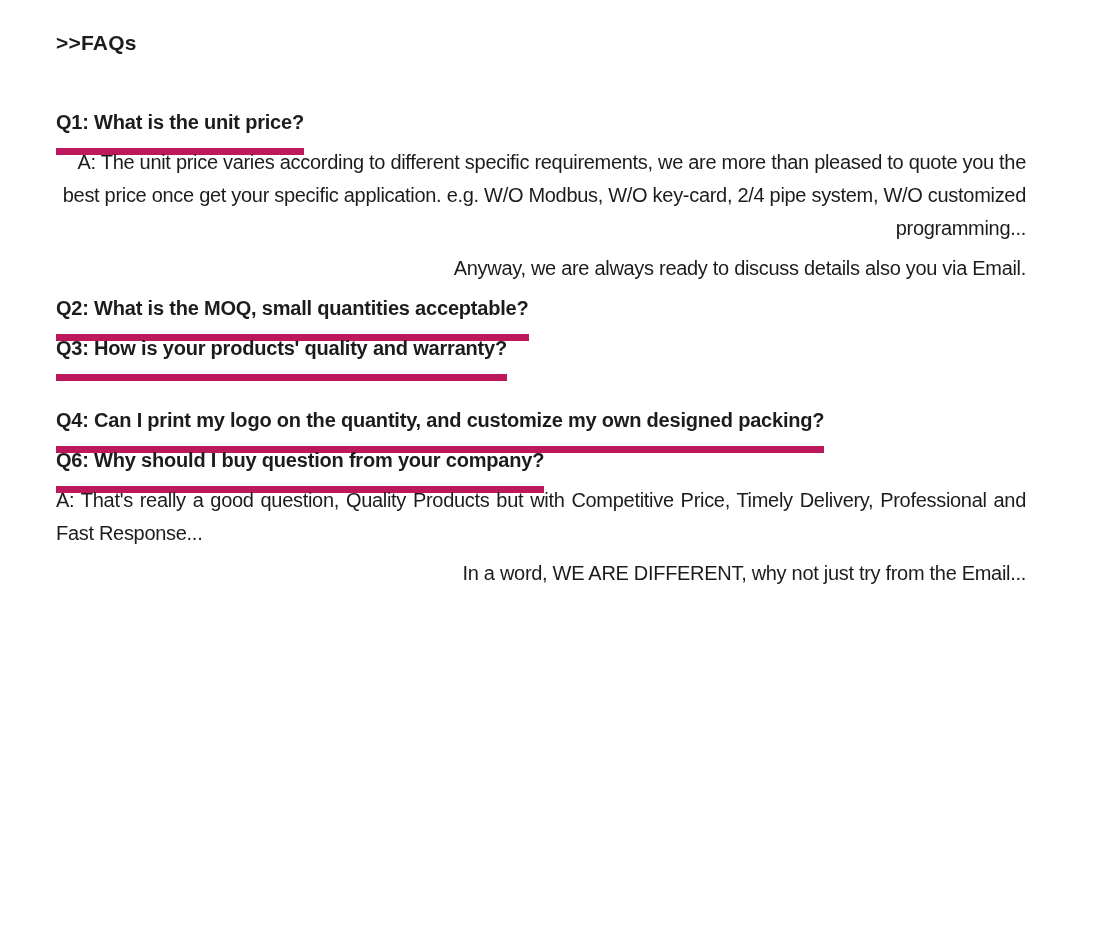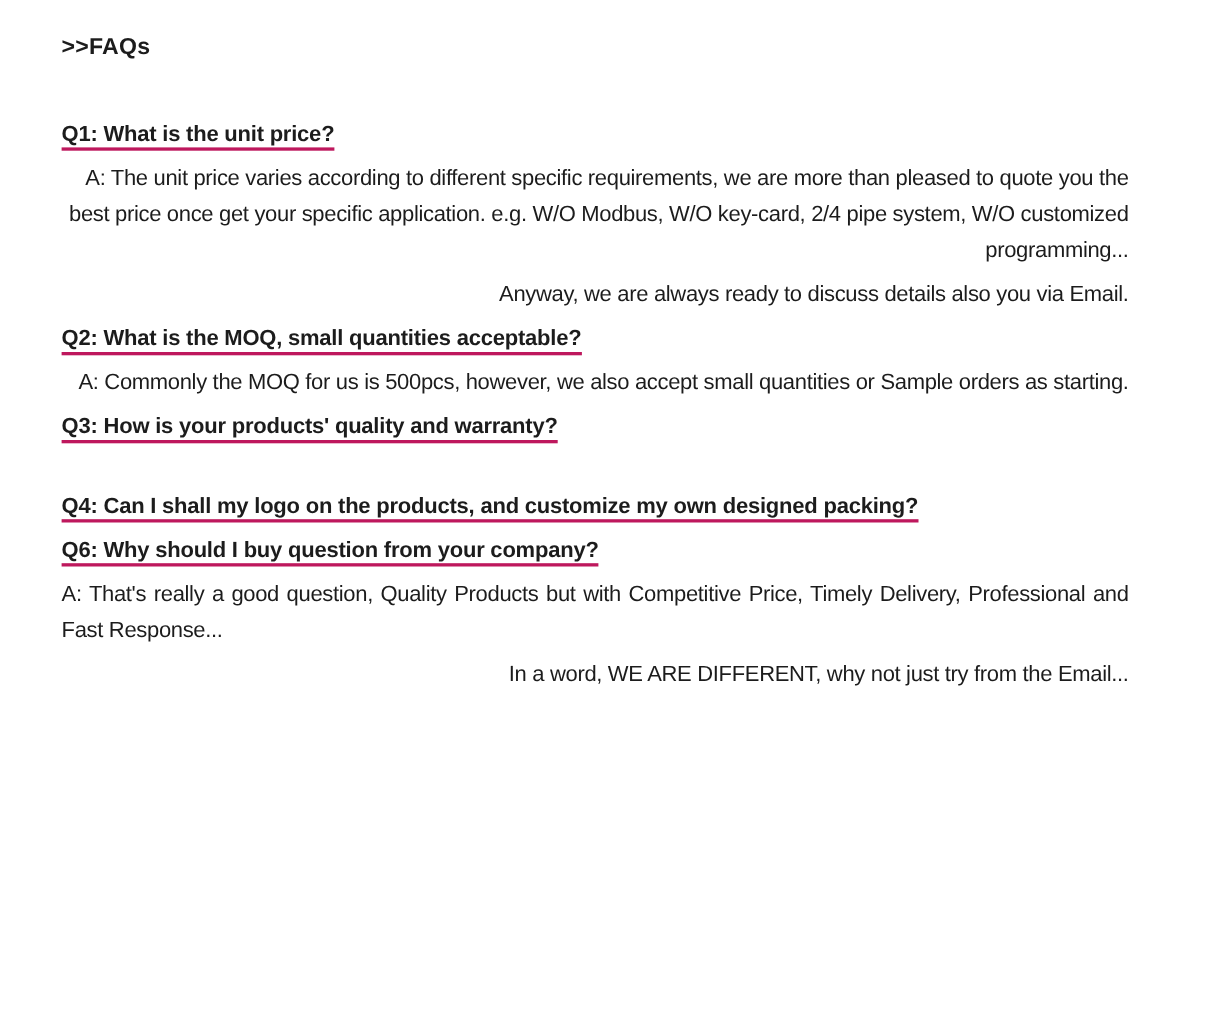--- a/index.html
+++ b/index.html
@@ -29,22 +29,22 @@
   .faq-block { margin: 0; }
   .faq-block.gap-before { margin-top: 39px; }
   .faq-question {
     font-size: 20px;
     font-weight: bold;
     line-height: 33px;
     margin: 0 0 7px 0;
     letter-spacing: -0.2px;
   }
   .faq-question .q-underline {
-    border-bottom: 3px solid #be185d;
-    padding-bottom: 1px;
+    border-bottom: 7px solid #be185d;
+    padding-bottom: 15px;
   }
   .faq-question .q-underline.trailing-space {
     padding-right: 10px;
   }
   .faq-answer {
     font-size: 20px;
     font-weight: 400;
     line-height: 33px;
     margin: 0 0 7px 0;
     letter-spacing: -0.3px;
@@ -62,29 +62,28 @@
   <h1 class="doc-title">&gt;&gt;FAQs</h1>
 
   <section class="faq-block">
     <h2 class="faq-question"><span class="q-underline">Q1: What is the unit price?</span></h2>
     <p class="faq-answer">A: The unit price varies according to different specific requirements, we are more than pleased to quote you the best price once get your specific application. e.g. W/O Modbus, W/O key-card, 2/4 pipe system, W/O customized programming...</p>
     <p class="faq-answer">Anyway, we are always ready to discuss details also you via Email.</p>
   </section>
 
   <section class="faq-block">
     <h2 class="faq-question"><span class="q-underline">Q2: What is the MOQ, small quantities acceptable?</span></h2>
-    <p class="faq-answer">A: Commonly the MOQ for us is 500pcs, however, we also accept small quantities or Sample orders as starting.</p>
   </section>
 
   <section class="faq-block">
     <h2 class="faq-question"><span class="q-underline">Q3: How is your products' quality and warranty?</span></h2>
   </section>
 
   <section class="faq-block gap-before">
-    <h2 class="faq-question"><span class="q-underline">Q4: Can I shall my logo on the products, and customize my own designed packing?</span></h2>
+    <h2 class="faq-question"><span class="q-underline">Q4: Can I print my logo on the quantity, and customize my own designed packing?</span></h2>
   </section>
 
   <section class="faq-block">
   </section>
 
   <section class="faq-block">
     <h2 class="faq-question"><span class="q-underline">Q6: Why should I buy question from your company?</span></h2>
     <p class="faq-answer justified">A: That's really a good question, Quality Products but with Competitive Price, Timely Delivery, Professional and Fast Response...</p>
     <p class="faq-answer">In a word, WE ARE DIFFERENT, why not just try from the Email...</p>
   </section>

